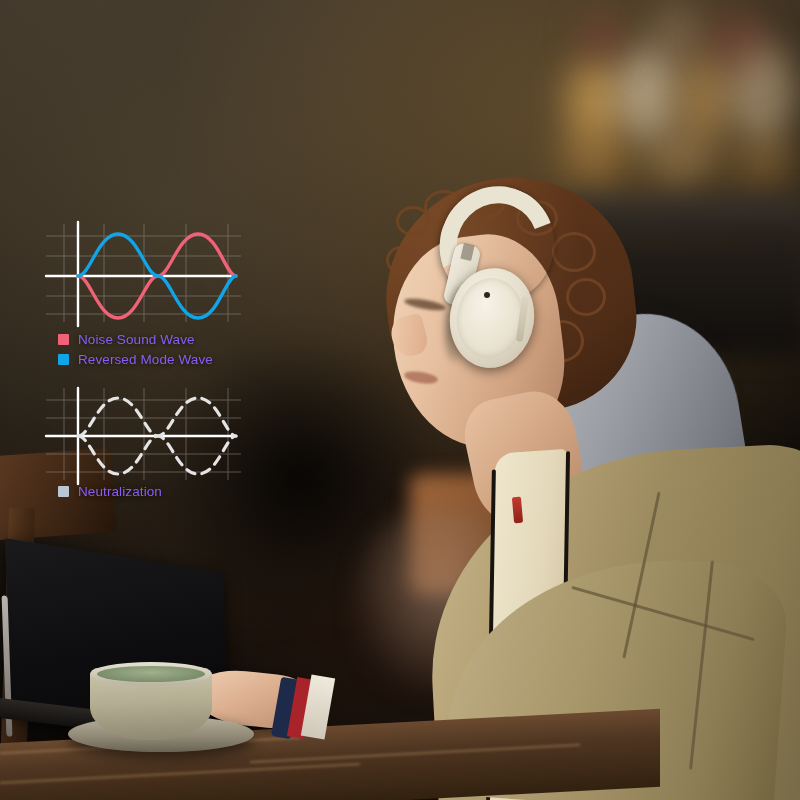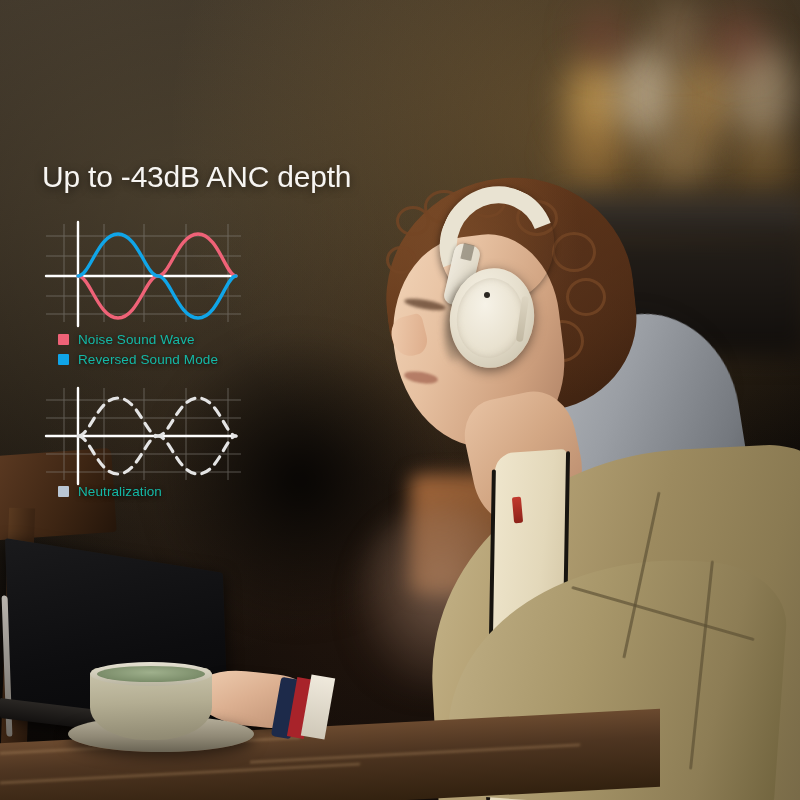--- a/index.html
+++ b/index.html
@@ -371,21 +371,21 @@
     gap:9px;
   }
   .swatch {
     width:11px; height:11px;
     border-radius:1px;
     flex:none;
   }
   .legend-label {
     font-size:13.5px;
     font-weight:500;
-    color:#14b8a6;
+    color:#8b5cf6;
     letter-spacing:0.1px;
     text-shadow:0 1px 5px rgba(0,0,0,0.75);
     white-space:nowrap;
   }
 </style>
 </head>
 <body>
 
 <div id="stage">
 
@@ -464,21 +464,20 @@
   <div class="hand"></div>
   <div class="cuff-navy"></div>
   <div class="cuff-red"></div>
   <div class="cuff-white"></div>
 
   <div class="saucer"></div>
   <div class="cup"></div>
   <div class="cup-rim"></div>
   <div class="cup-inner"></div>
 
-  <div class="subhead">Up to -43dB ANC depth</div>
 
   <div class="chart" style="left:46px; top:222px; width:200px; height:104px;">
     <svg width="200" height="104" viewBox="0 0 200 104">
       <g stroke="#8d8a84" stroke-width="1" opacity="0.55">
         <line x1="0" y1="14" x2="195" y2="14"></line>
         <line x1="0" y1="34" x2="195" y2="34"></line>
         <line x1="0" y1="74" x2="195" y2="74"></line>
         <line x1="0" y1="92" x2="195" y2="92"></line>
         <line x1="18" y1="2" x2="18" y2="100"></line>
         <line x1="58" y1="2" x2="58" y2="100"></line>
@@ -495,21 +494,21 @@
     </svg>
   </div>
 
   <div class="legend" style="left:58px; top:332px;">
     <div class="legend-row">
       <span class="swatch" style="background:#ef6277;"></span>
       <span class="legend-label">Noise Sound Wave</span>
     </div>
     <div class="legend-row">
       <span class="swatch" style="background:#10a5e8;"></span>
-      <span class="legend-label">Reversed Sound Mode</span>
+      <span class="legend-label">Reversed Mode Wave</span>
     </div>
   </div>
 
   <div class="chart" style="left:46px; top:388px; width:200px; height:96px;">
     <svg width="200" height="96" viewBox="0 0 200 96">
       <g stroke="#8d8a84" stroke-width="1" opacity="0.55">
         <line x1="0" y1="12" x2="195" y2="12"></line>
         <line x1="0" y1="30" x2="195" y2="30"></line>
         <line x1="0" y1="66" x2="195" y2="66"></line>
         <line x1="0" y1="84" x2="195" y2="84"></line>

